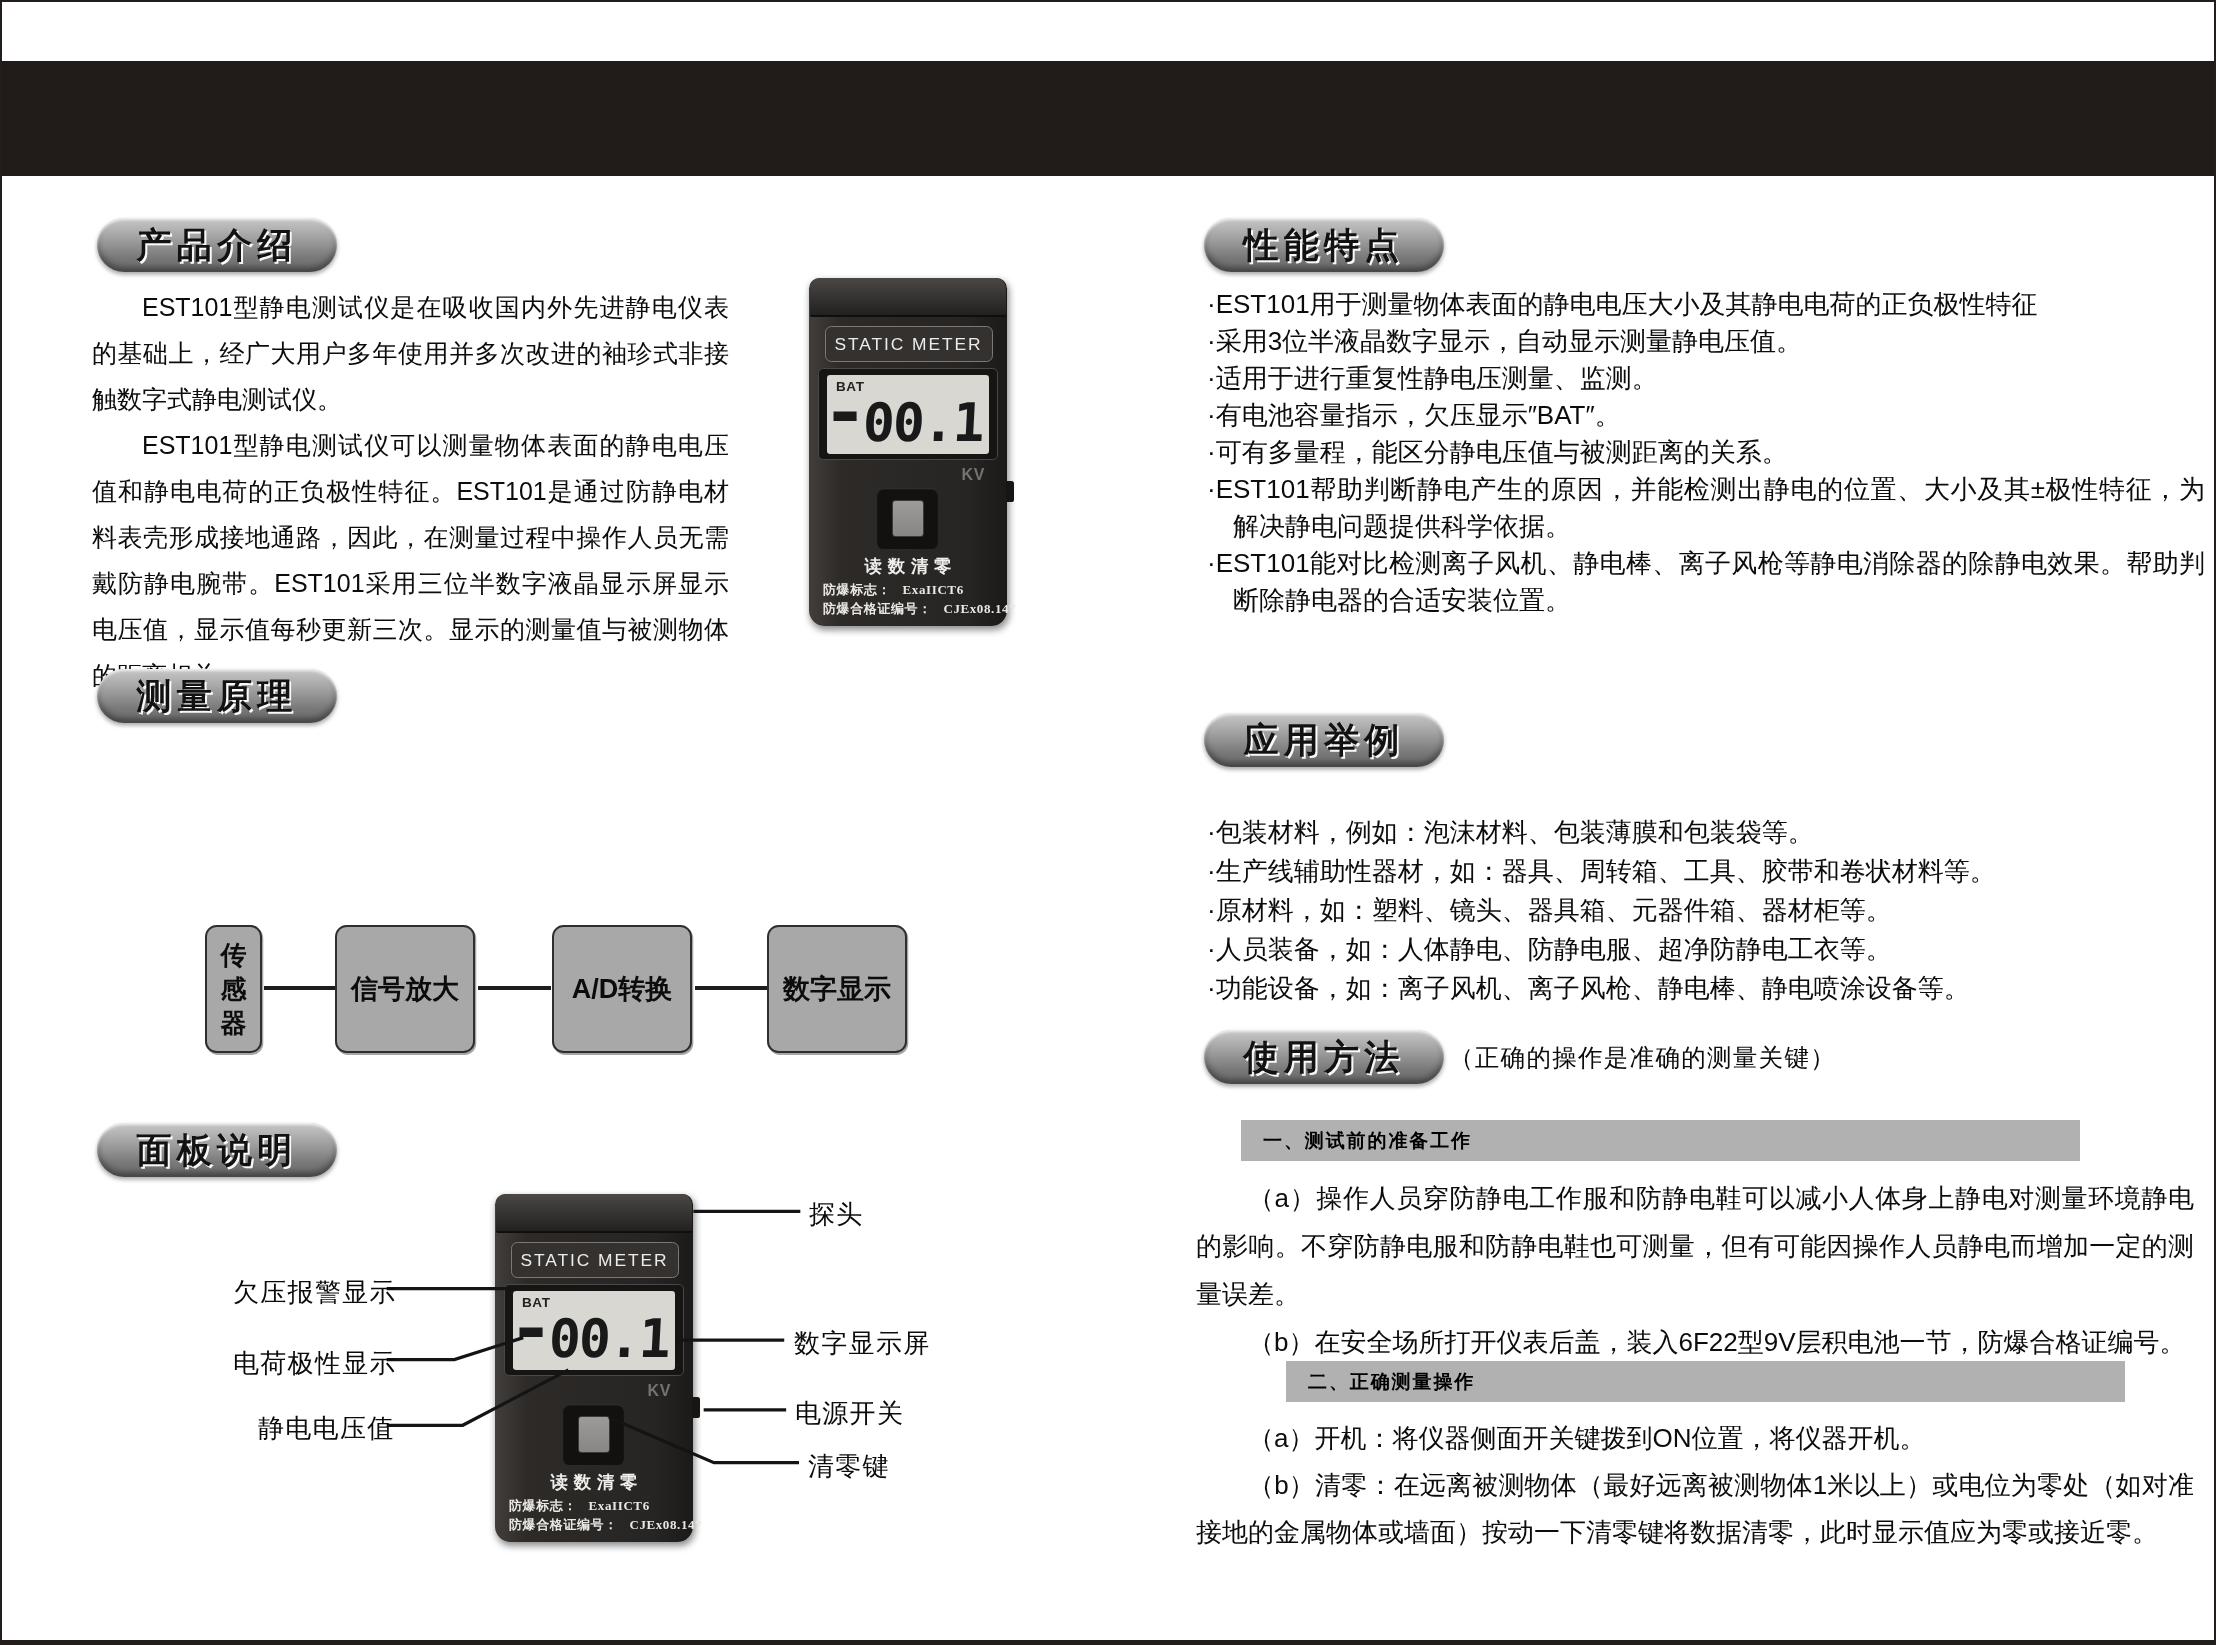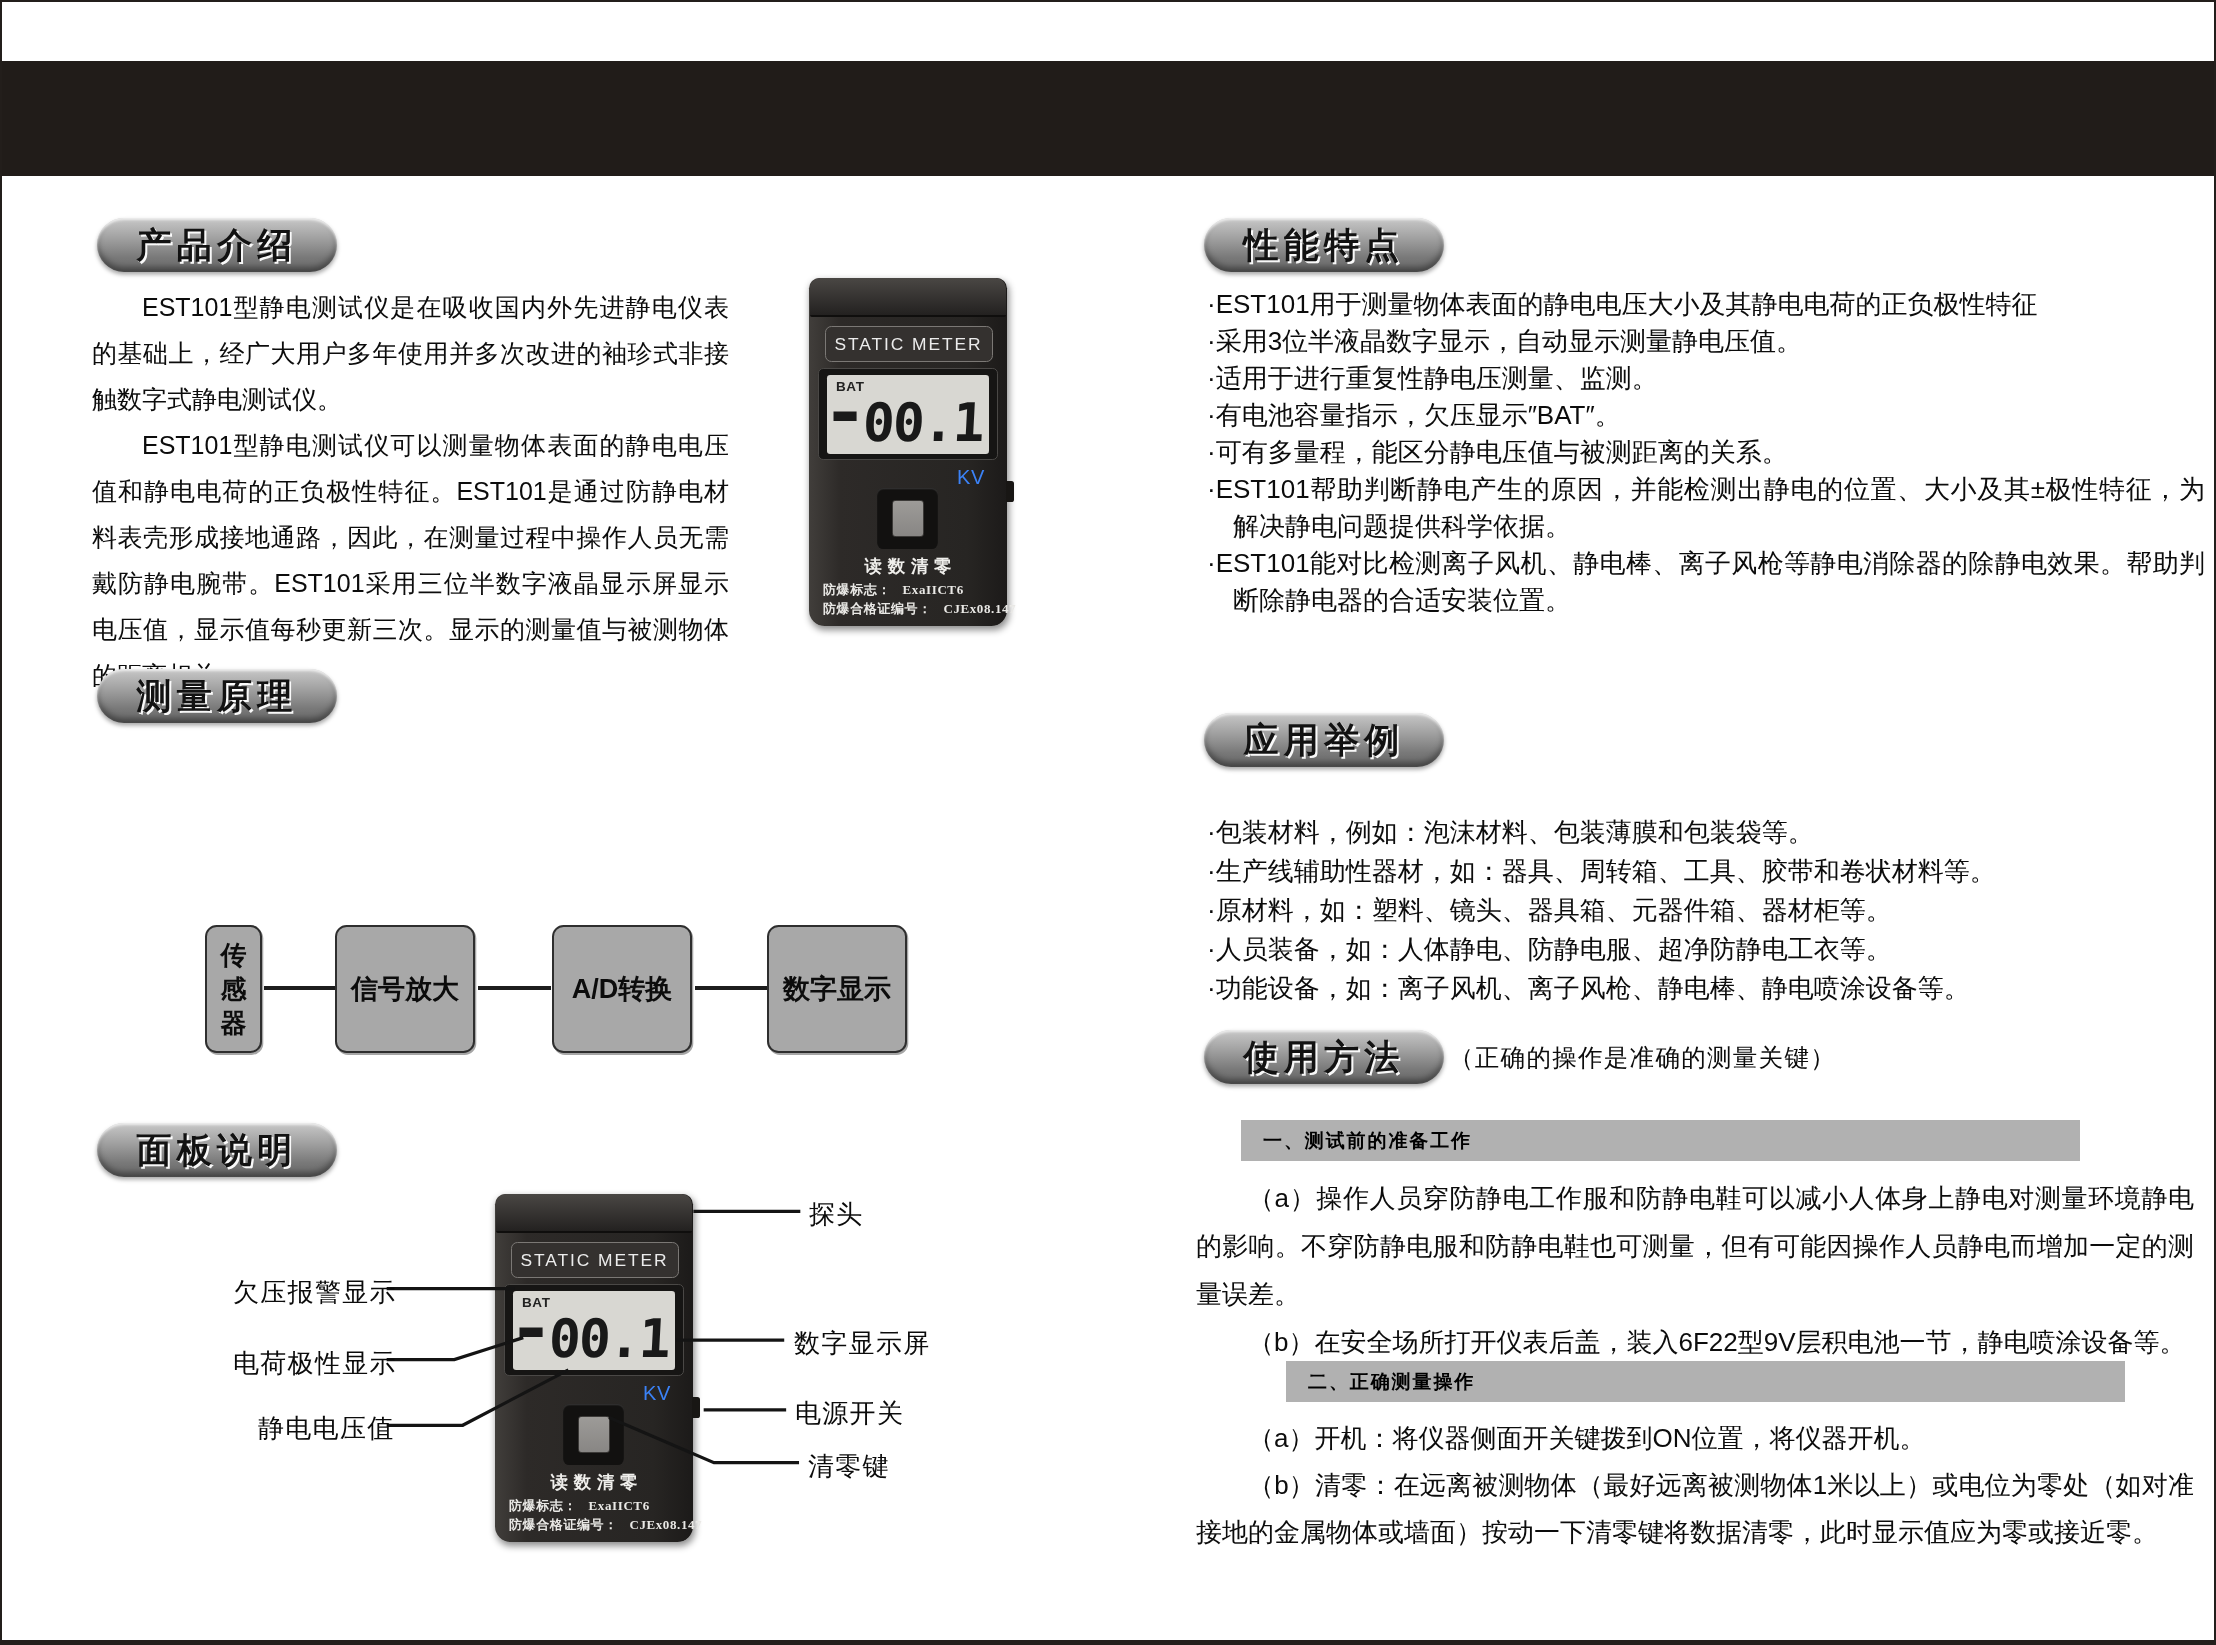--- a/index.html
+++ b/index.html
@@ -72,21 +72,21 @@
     display:flex;align-items:center;justify-content:center;}
   .dev-plate span{color:#ececec;font-size:17.4px;letter-spacing:1.9px;white-space:nowrap;}
   .dev-bezel{position:absolute;left:9px;top:90px;width:180px;height:92px;background:#161514;
     border-radius:5.2px;border:0.6px solid #4a4846;box-sizing:border-box;}
   .dev-lcd{position:absolute;left:18px;top:97px;width:162px;height:79px;background:#d8d7d2;border-radius:3.2px;}
   .lcd-bat{position:absolute;left:9px;top:3.9px;font-size:13.5px;font-weight:bold;color:#222;letter-spacing:0.6px;}
   .lcd-sign{position:absolute;left:5.2px;top:19.3px;font-size:41px;line-height:41px;font-weight:bold;color:#1a1a1a;
     font-family:"DejaVu Sans Mono",monospace;transform:scale(1.05,2.0);transform-origin:left center;}
   .lcd-value{position:absolute;right:6.4px;bottom:1.3px;font-family:"DejaVu Sans Mono",monospace;
     font-size:53px;font-weight:bold;color:#191919;letter-spacing:-1.9px;transform:skewX(-3deg);}
-  .dev-kv{position:absolute;right:22px;top:188px;color:#3b82f6;font-size:20px;letter-spacing:0.6px;}
+  .dev-kv{position:absolute;right:22px;top:188px;color:#737373;font-size:16px;letter-spacing:0.6px;font-weight:bold;}
   .dev-btn-outer{position:absolute;left:68px;top:210px;width:61px;height:61px;background:#121110;
     border-radius:6.4px;box-shadow:inset 0 1.3px 1.3px rgba(255,255,255,.14);}
   .dev-btn{position:absolute;left:83px;top:222px;width:32px;height:37px;
     background:linear-gradient(180deg,#9d9b98,#888684);border:1.9px solid #3c3a38;border-radius:3.2px;box-sizing:border-box;}
   .dev-btn-label{position:absolute;left:0;right:0;top:276px;text-align:center;color:#f0efec;
     font-family:"Liberation Serif",serif;font-weight:bold;font-size:17.4px;letter-spacing:5.8px;text-indent:5.8px;white-space:nowrap;}
   .dev-ex{position:absolute;left:14px;color:#e9e8e5;font-family:"Liberation Serif",serif;font-weight:bold;
     font-size:13px;letter-spacing:0.6px;white-space:nowrap;}
   .dev-ex .exv{margin-left:11.6px;}
   .dev-ex1{top:303px;}
@@ -239,21 +239,21 @@
   <div class="badge" id="badge-usage">
     <span>使用方法</span>
   </div>
   <div class="usage-note">（正确的操作是准确的测量关键）</div>
 
   <div class="section-bar" id="bar-prep">
     <span>一、测试前的准备工作</span>
   </div>
   <div class="bodytext" id="prep-text">
     <p>（a）操作人员穿防静电工作服和防静电鞋可以减小人体身上静电对测量环境静电的影响。不穿防静电服和防静电鞋也可测量，但有可能因操作人员静电而增加一定的测量误差。</p>
-    <p>（b）在安全场所打开仪表后盖，装入6F22型9V层积电池一节，静电喷涂设备等。</p>
+    <p>（b）在安全场所打开仪表后盖，装入6F22型9V层积电池一节，防爆合格证编号。</p>
   </div>
 
   <div class="section-bar" id="bar-operate">
     <span>二、正确测量操作</span>
   </div>
   <div class="bodytext" id="operate-text">
     <p>（a）开机：将仪器侧面开关键拨到ON位置，将仪器开机。</p>
     <p>（b）清零：在远离被测物体（最好远离被测物体1米以上）或电位为零处（如对准接地的金属物体或墙面）按动一下清零键将数据清零，此时显示值应为零或接近零。</p>
   </div>
 

